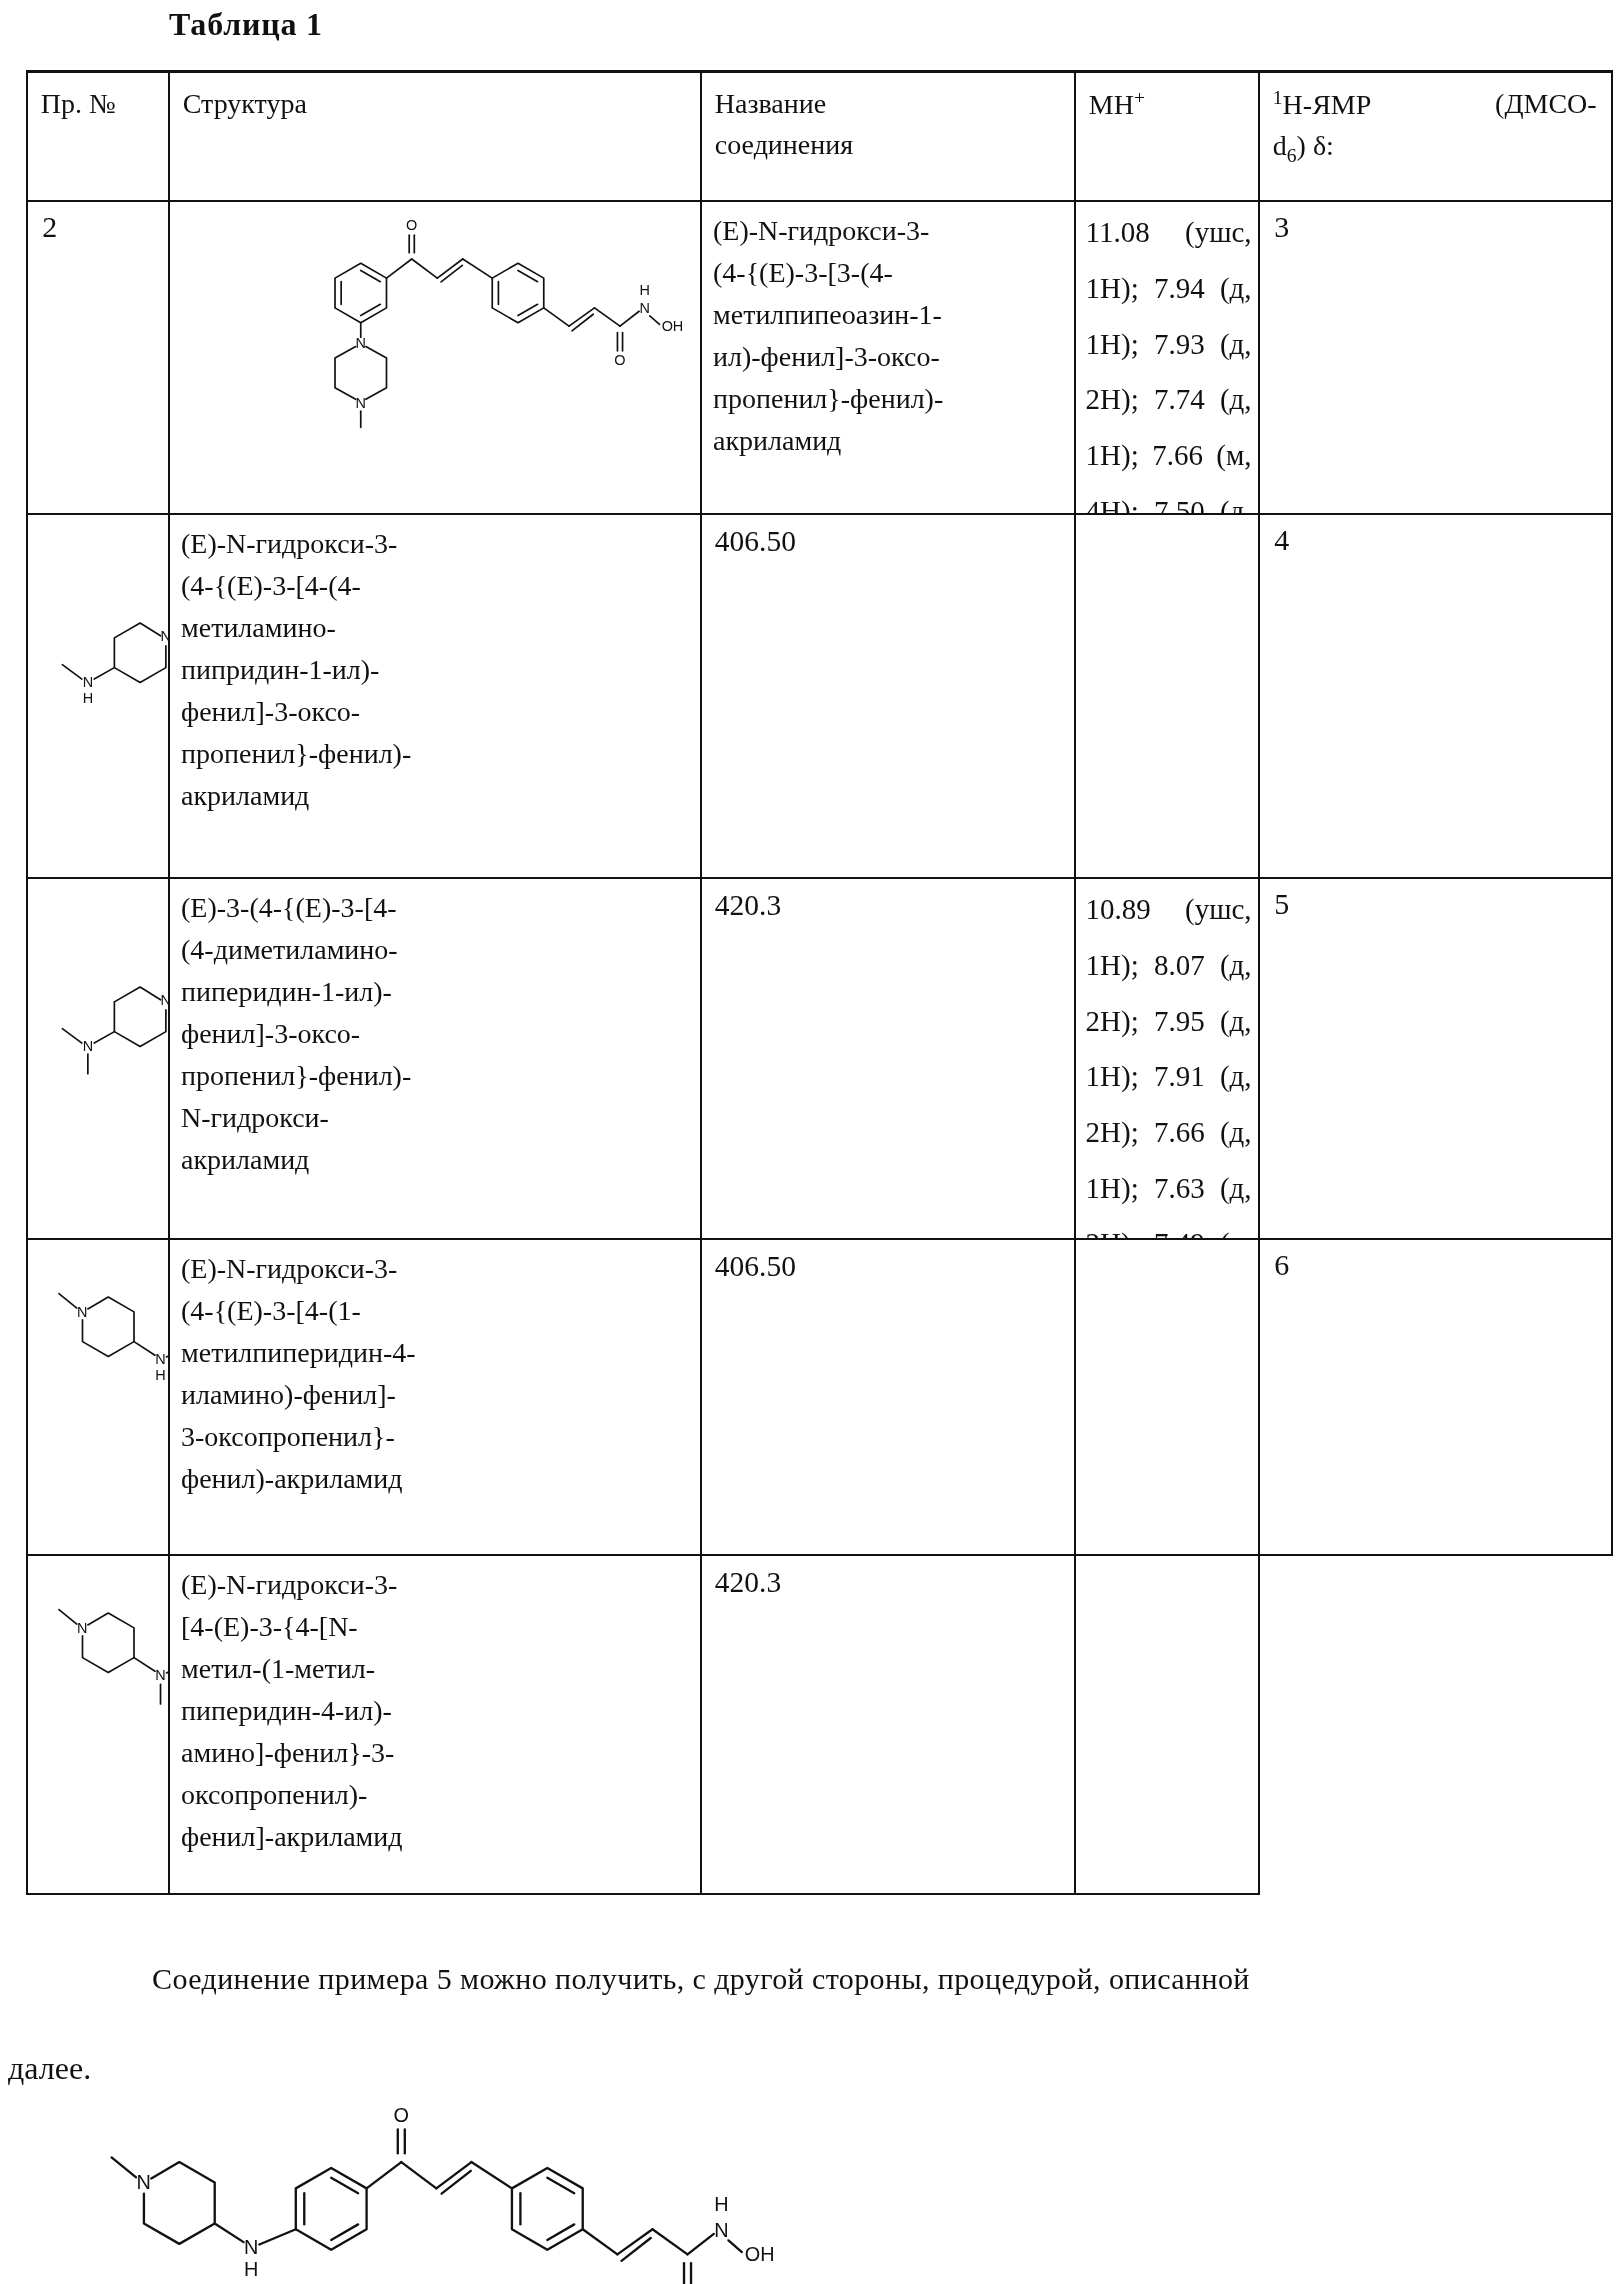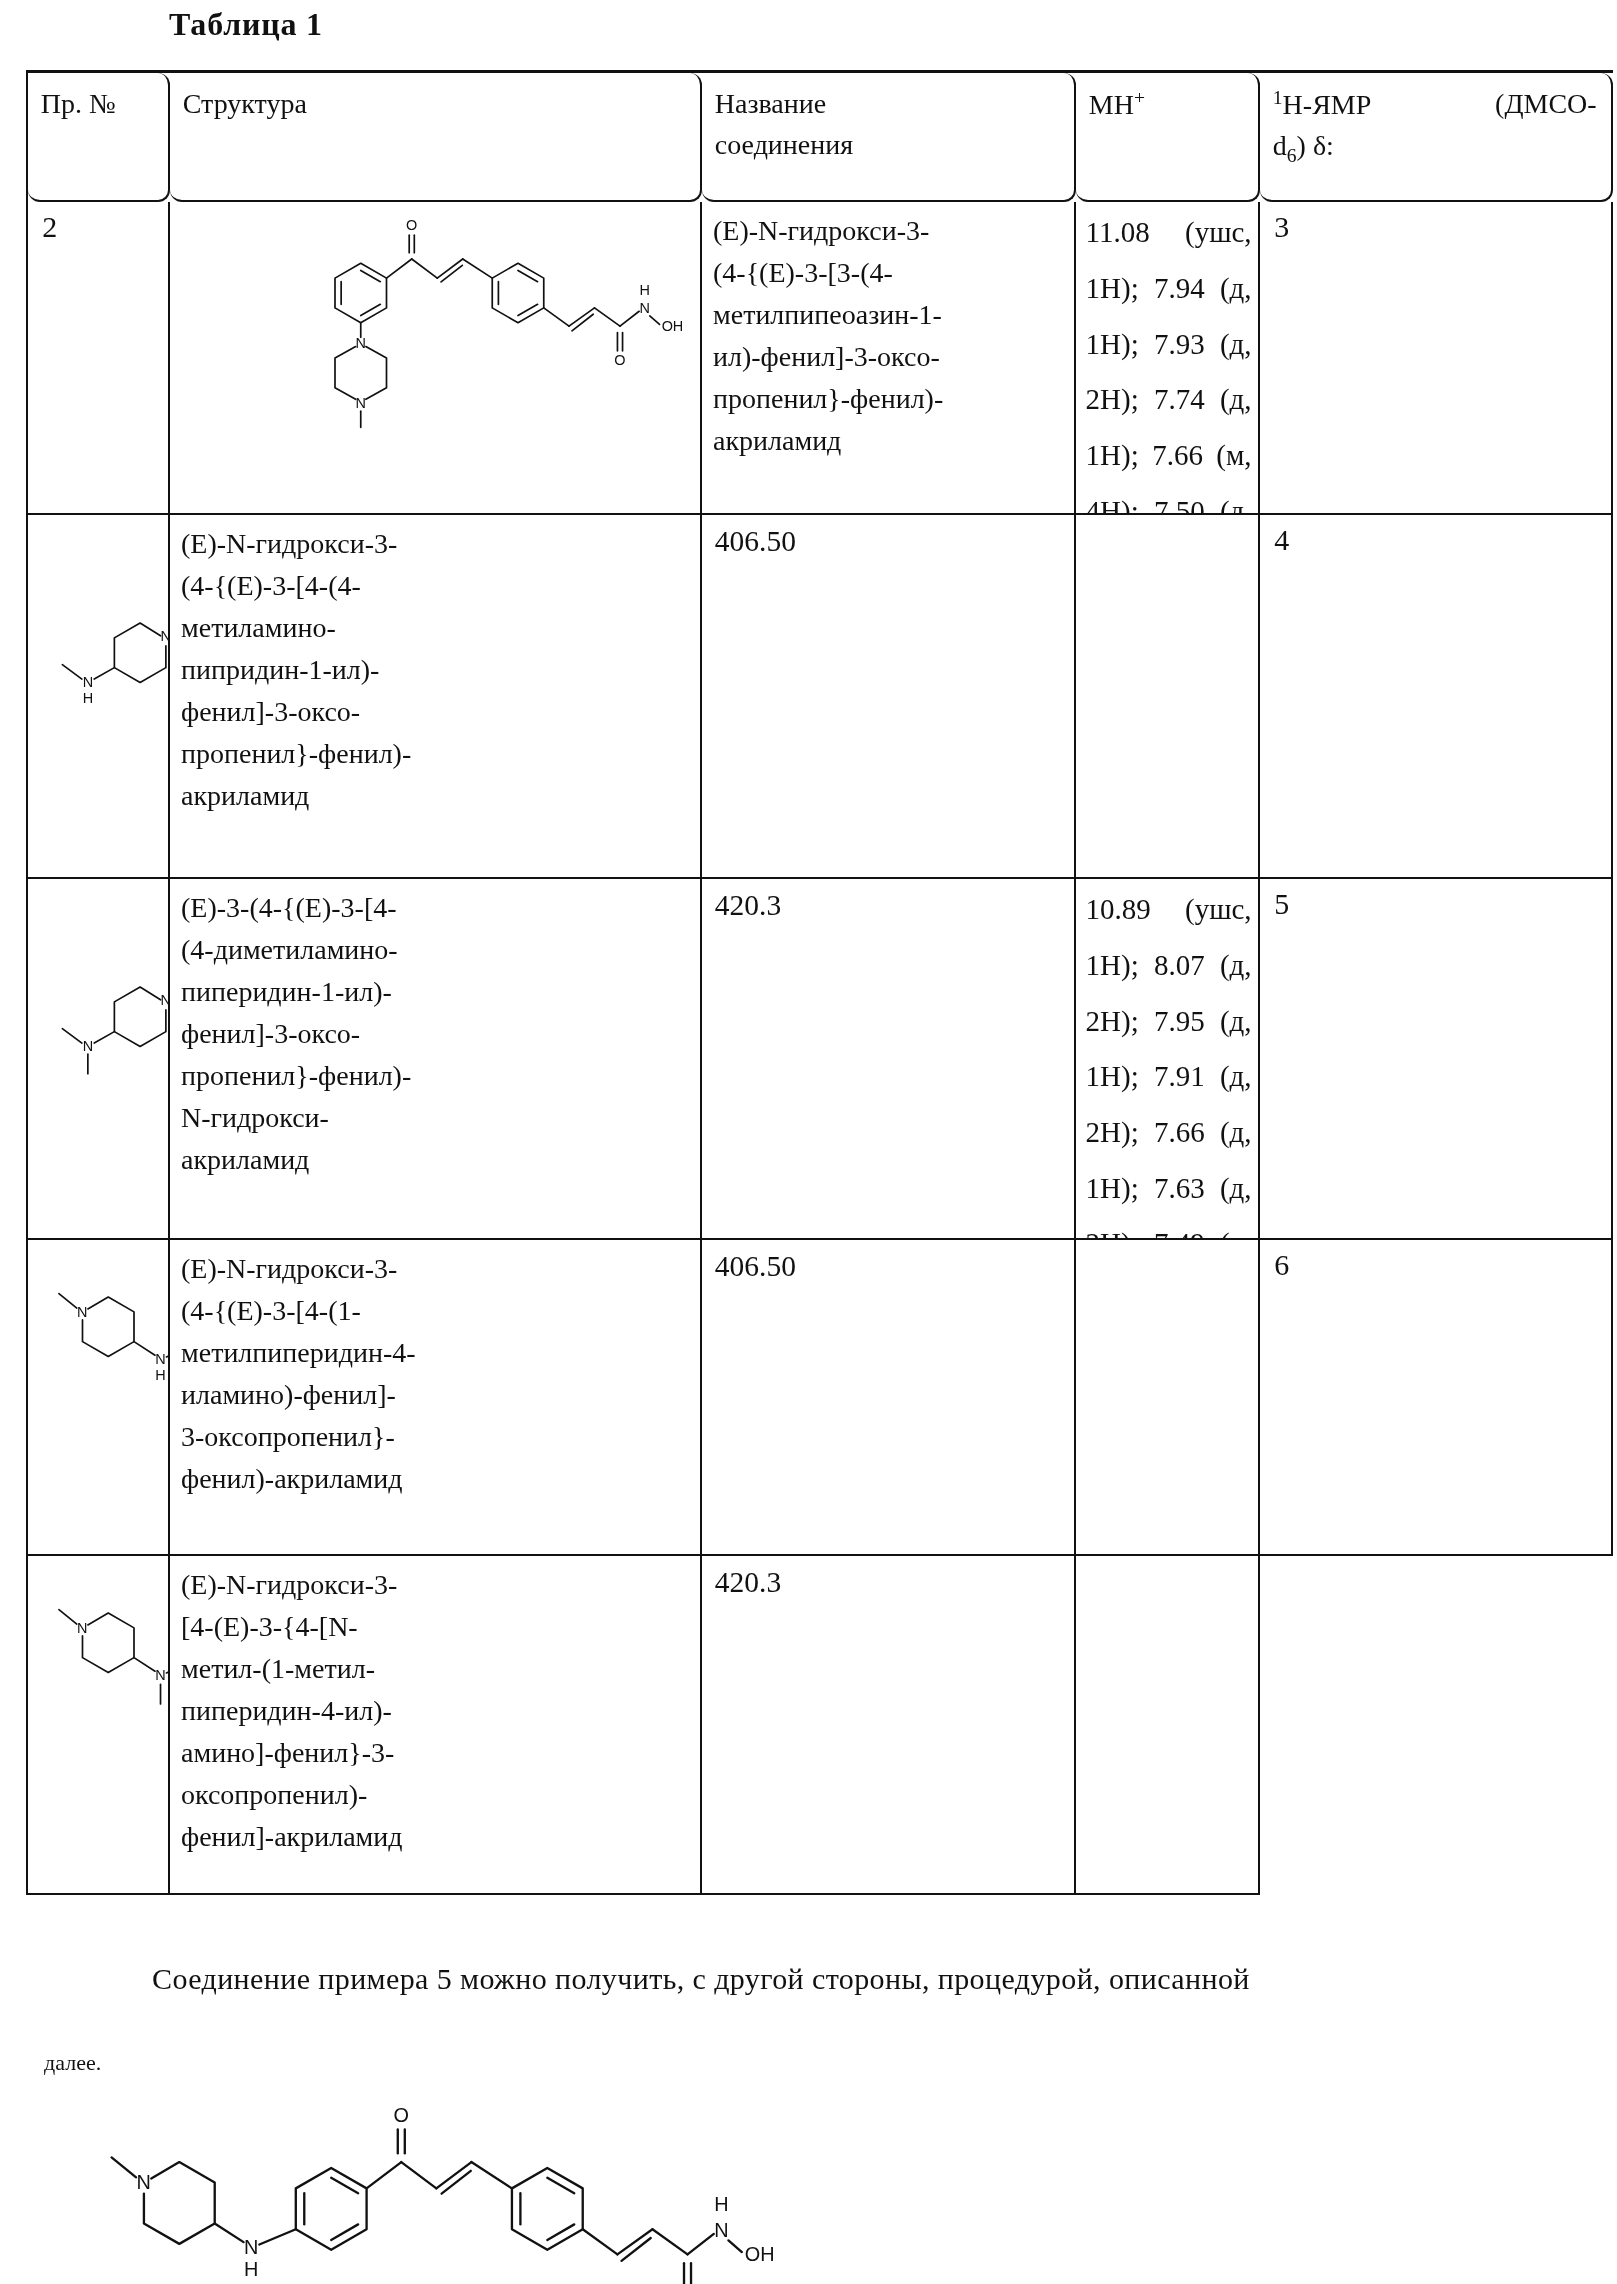--- a/index.html
+++ b/index.html
@@ -16,36 +16,36 @@
     position:absolute;left:26px;top:70px;
     display:grid;
     grid-template-columns:142px 532px 374px 184px 353px;
     grid-template-rows:129px 313px 364px 361px 316px 339px;
     border-top:3.2px solid #111;border-left:2.4px solid #111;
   }
   .cell{
     border-right:2.4px solid #111;border-bottom:2.4px solid #111;
     box-sizing:border-box;overflow:hidden;position:relative;
   }
-  .hdr{font-size:28px;padding:11px 9.6px 0 12.8px;line-height:1.45;border-radius:12px;}
+  .hdr{font-size:28px;padding:11px 9.6px 0 12.8px;line-height:1.45;}
   .pre{white-space:pre-line;}
   .num-cell{font-size:30px;padding:8px 0 0 14.3px;}
   .name-cell{font-size:28px;line-height:1.5;padding:8px 6.4px 0 11px;}
   .mh-cell{font-size:29.5px;padding:9.6px 0 0 12.8px;}
   .nmr-cell{font-size:29px;line-height:1.92;padding:3.2px 6.4px 0 9.6px;text-align:justify;}
   sup{font-size:70%;}
   sub{font-size:70%;}
   .nmr-hdr-line1{display:flex;justify-content:space-between;padding-right:4.8px;}
   .struct-cell svg{display:block;margin:6.4px 0 0 8px;}
   .para-line1{
     position:absolute;left:26px;top:1962px;width:1562px;
     font-size:30px;text-indent:126px;letter-spacing:0.4px;
   }
   .para-line2{
-    position:absolute;left:8px;top:2050px;font-size:22px;margin-left:36px;
+    position:absolute;left:8px;top:2050px;font-size:32px;
   }
   .bottom-struct{position:absolute;left:80px;top:2092px;}
   svg text{font-family:"Liberation Sans","DejaVu Sans",sans-serif;font-size:34px;fill:#111;}
   svg .bond{stroke:#111;stroke-width:4;fill:none;stroke-linecap:round;stroke-linejoin:round;}
 </style>
 </head>
 <body>
 
 <svg width="0" height="0" style="position:absolute" aria-hidden="true">
   <defs>

